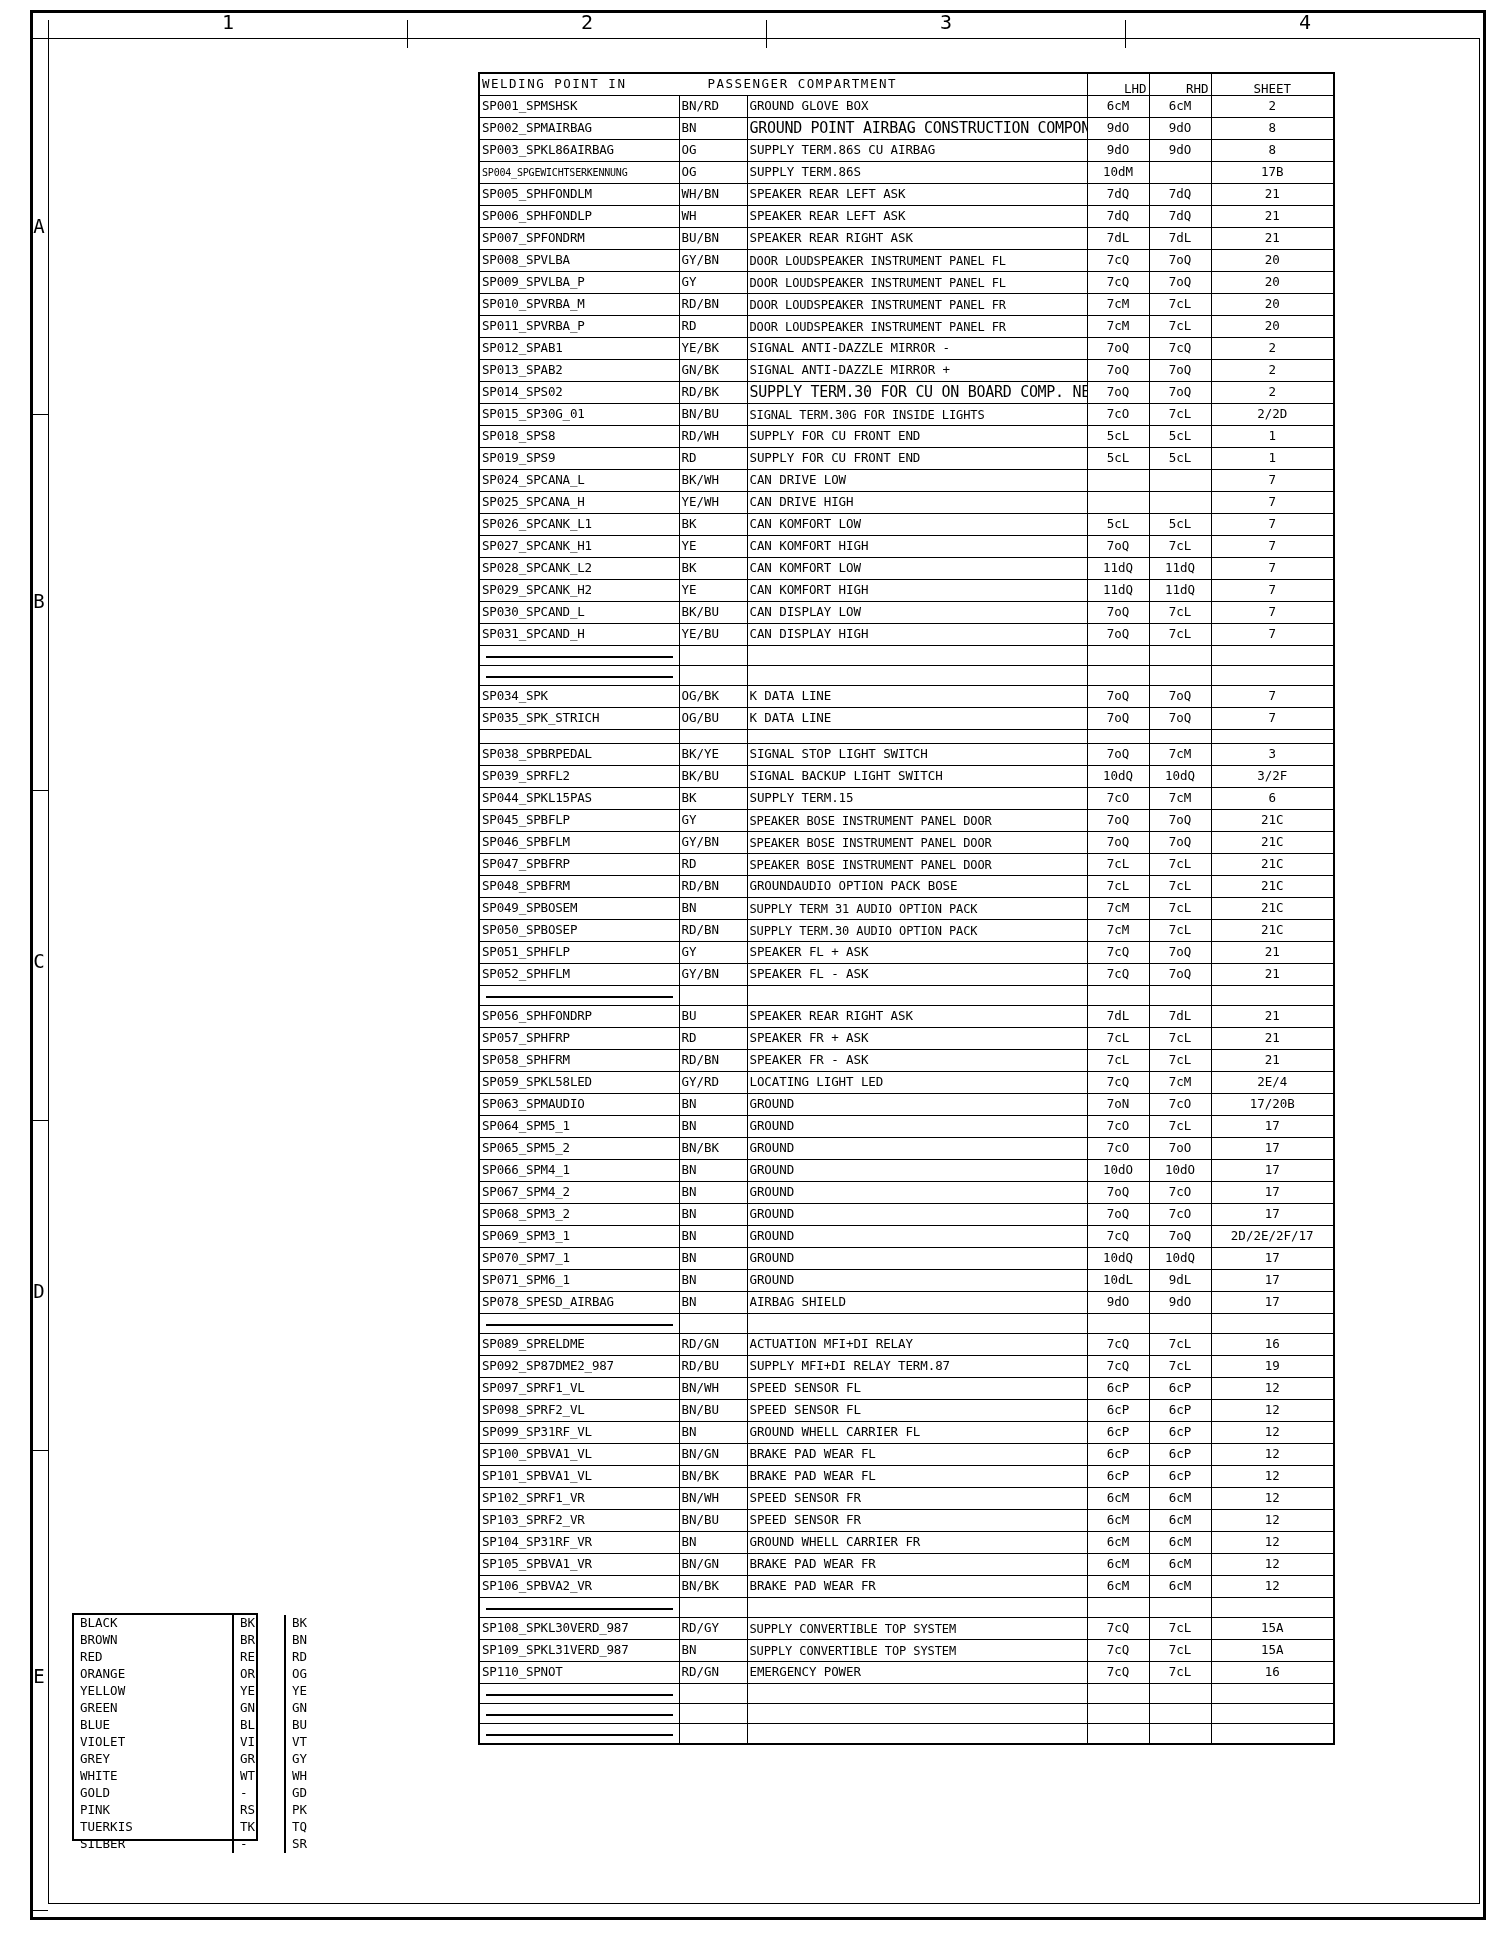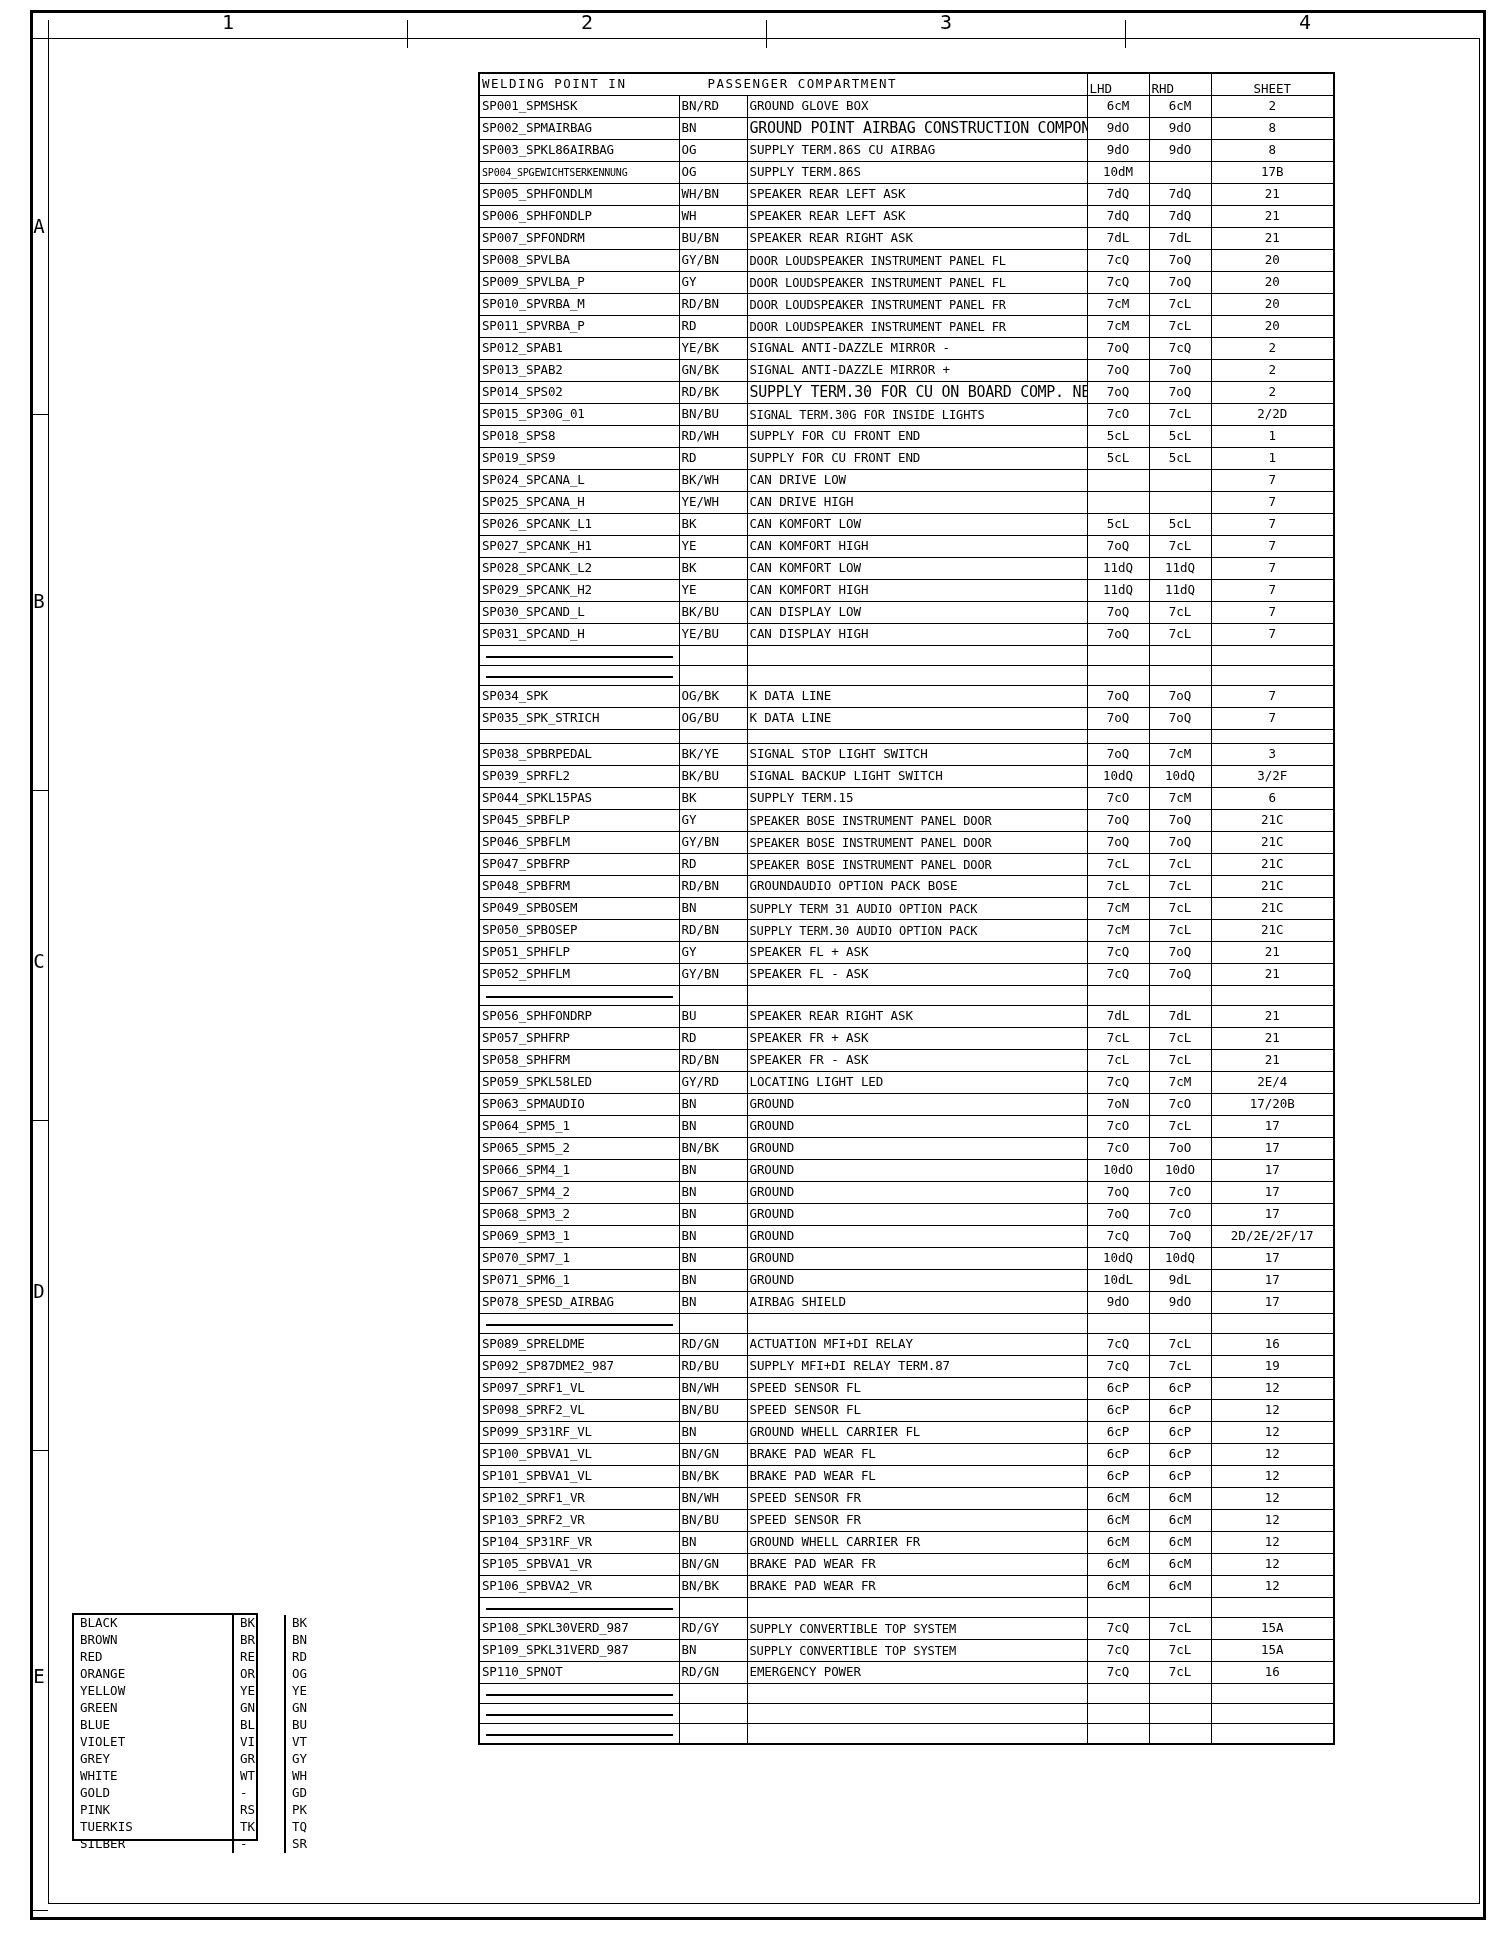--- a/index.html
+++ b/index.html
@@ -129,21 +129,21 @@
   .hdr-title {
     font-size: 21px;
     letter-spacing: 1.5px;
     text-align: left;
     padding-left: 22px;
     font-family: "DejaVu Sans Mono", monospace;
   }
   .hdr-title .t2 { padding-left: 81px; }
   .hdr-small {
     font-size: 13px;
-    text-align: left;
+    text-align: right;
     vertical-align: bottom !important;
     padding-bottom: 1px;
   }
   .hdr-sheet {
     font-size: 13px;
     text-align: center;
     vertical-align: bottom !important;
     padding-bottom: 1px;
   }
 

